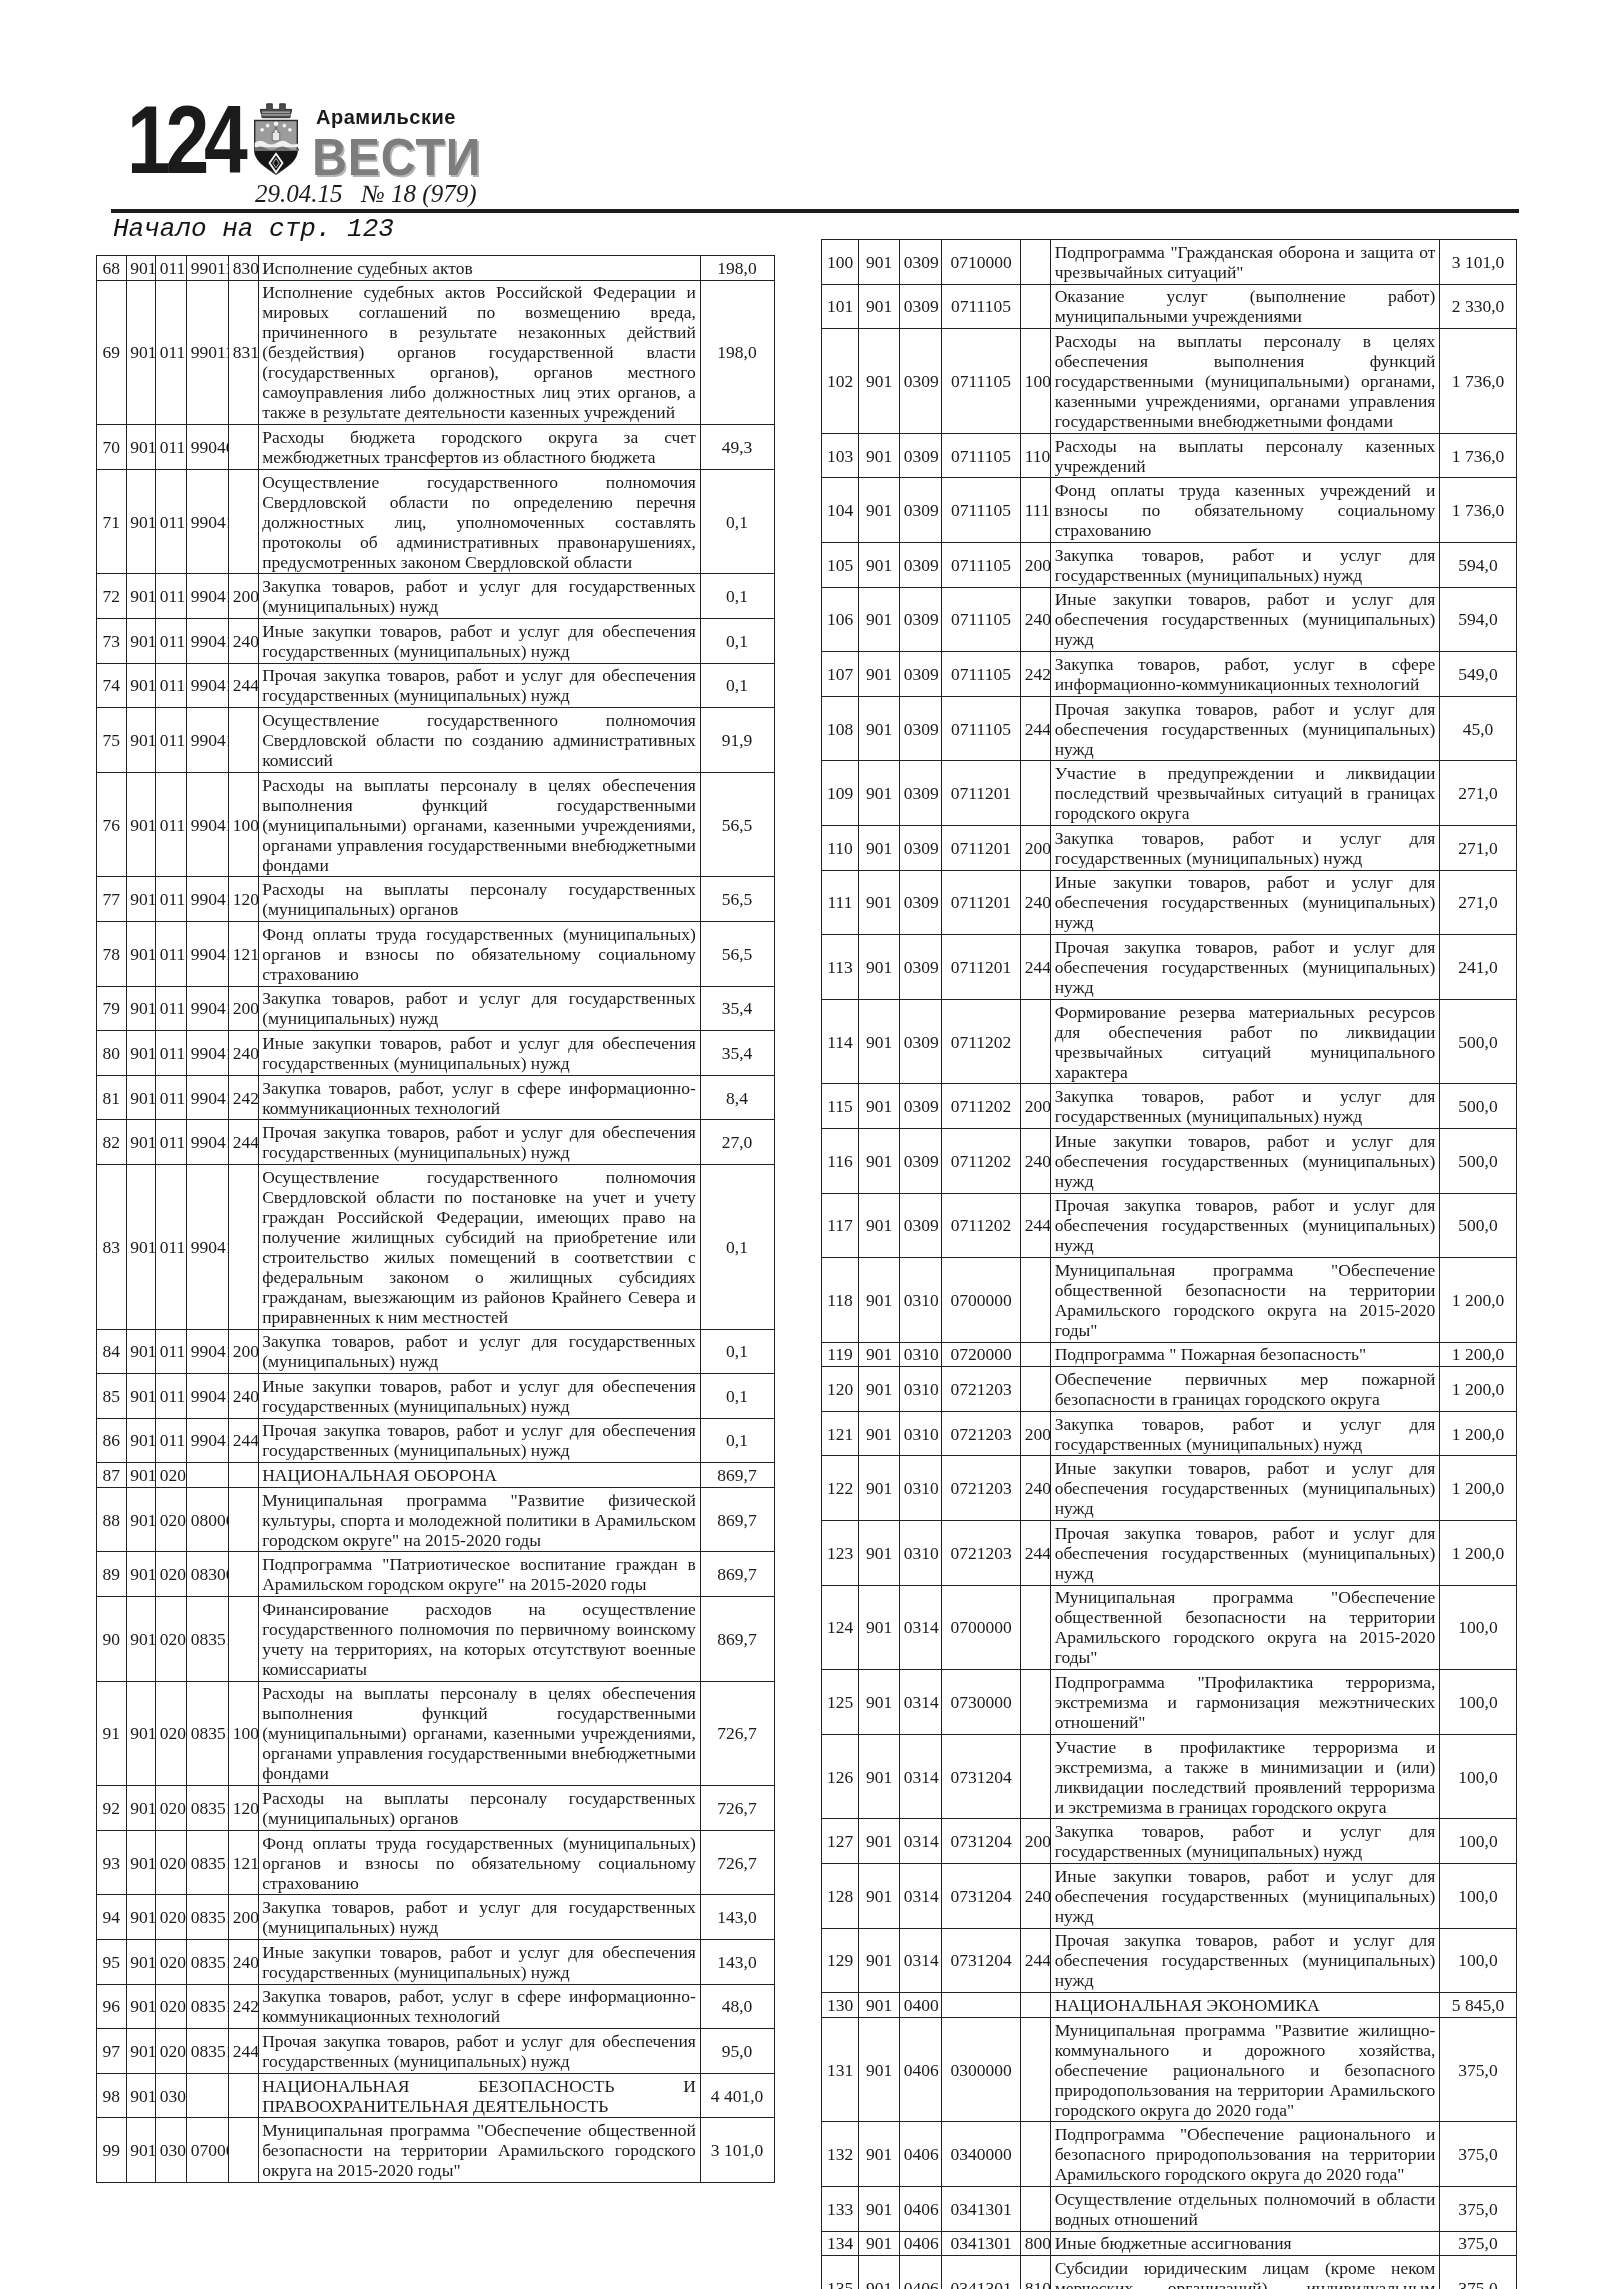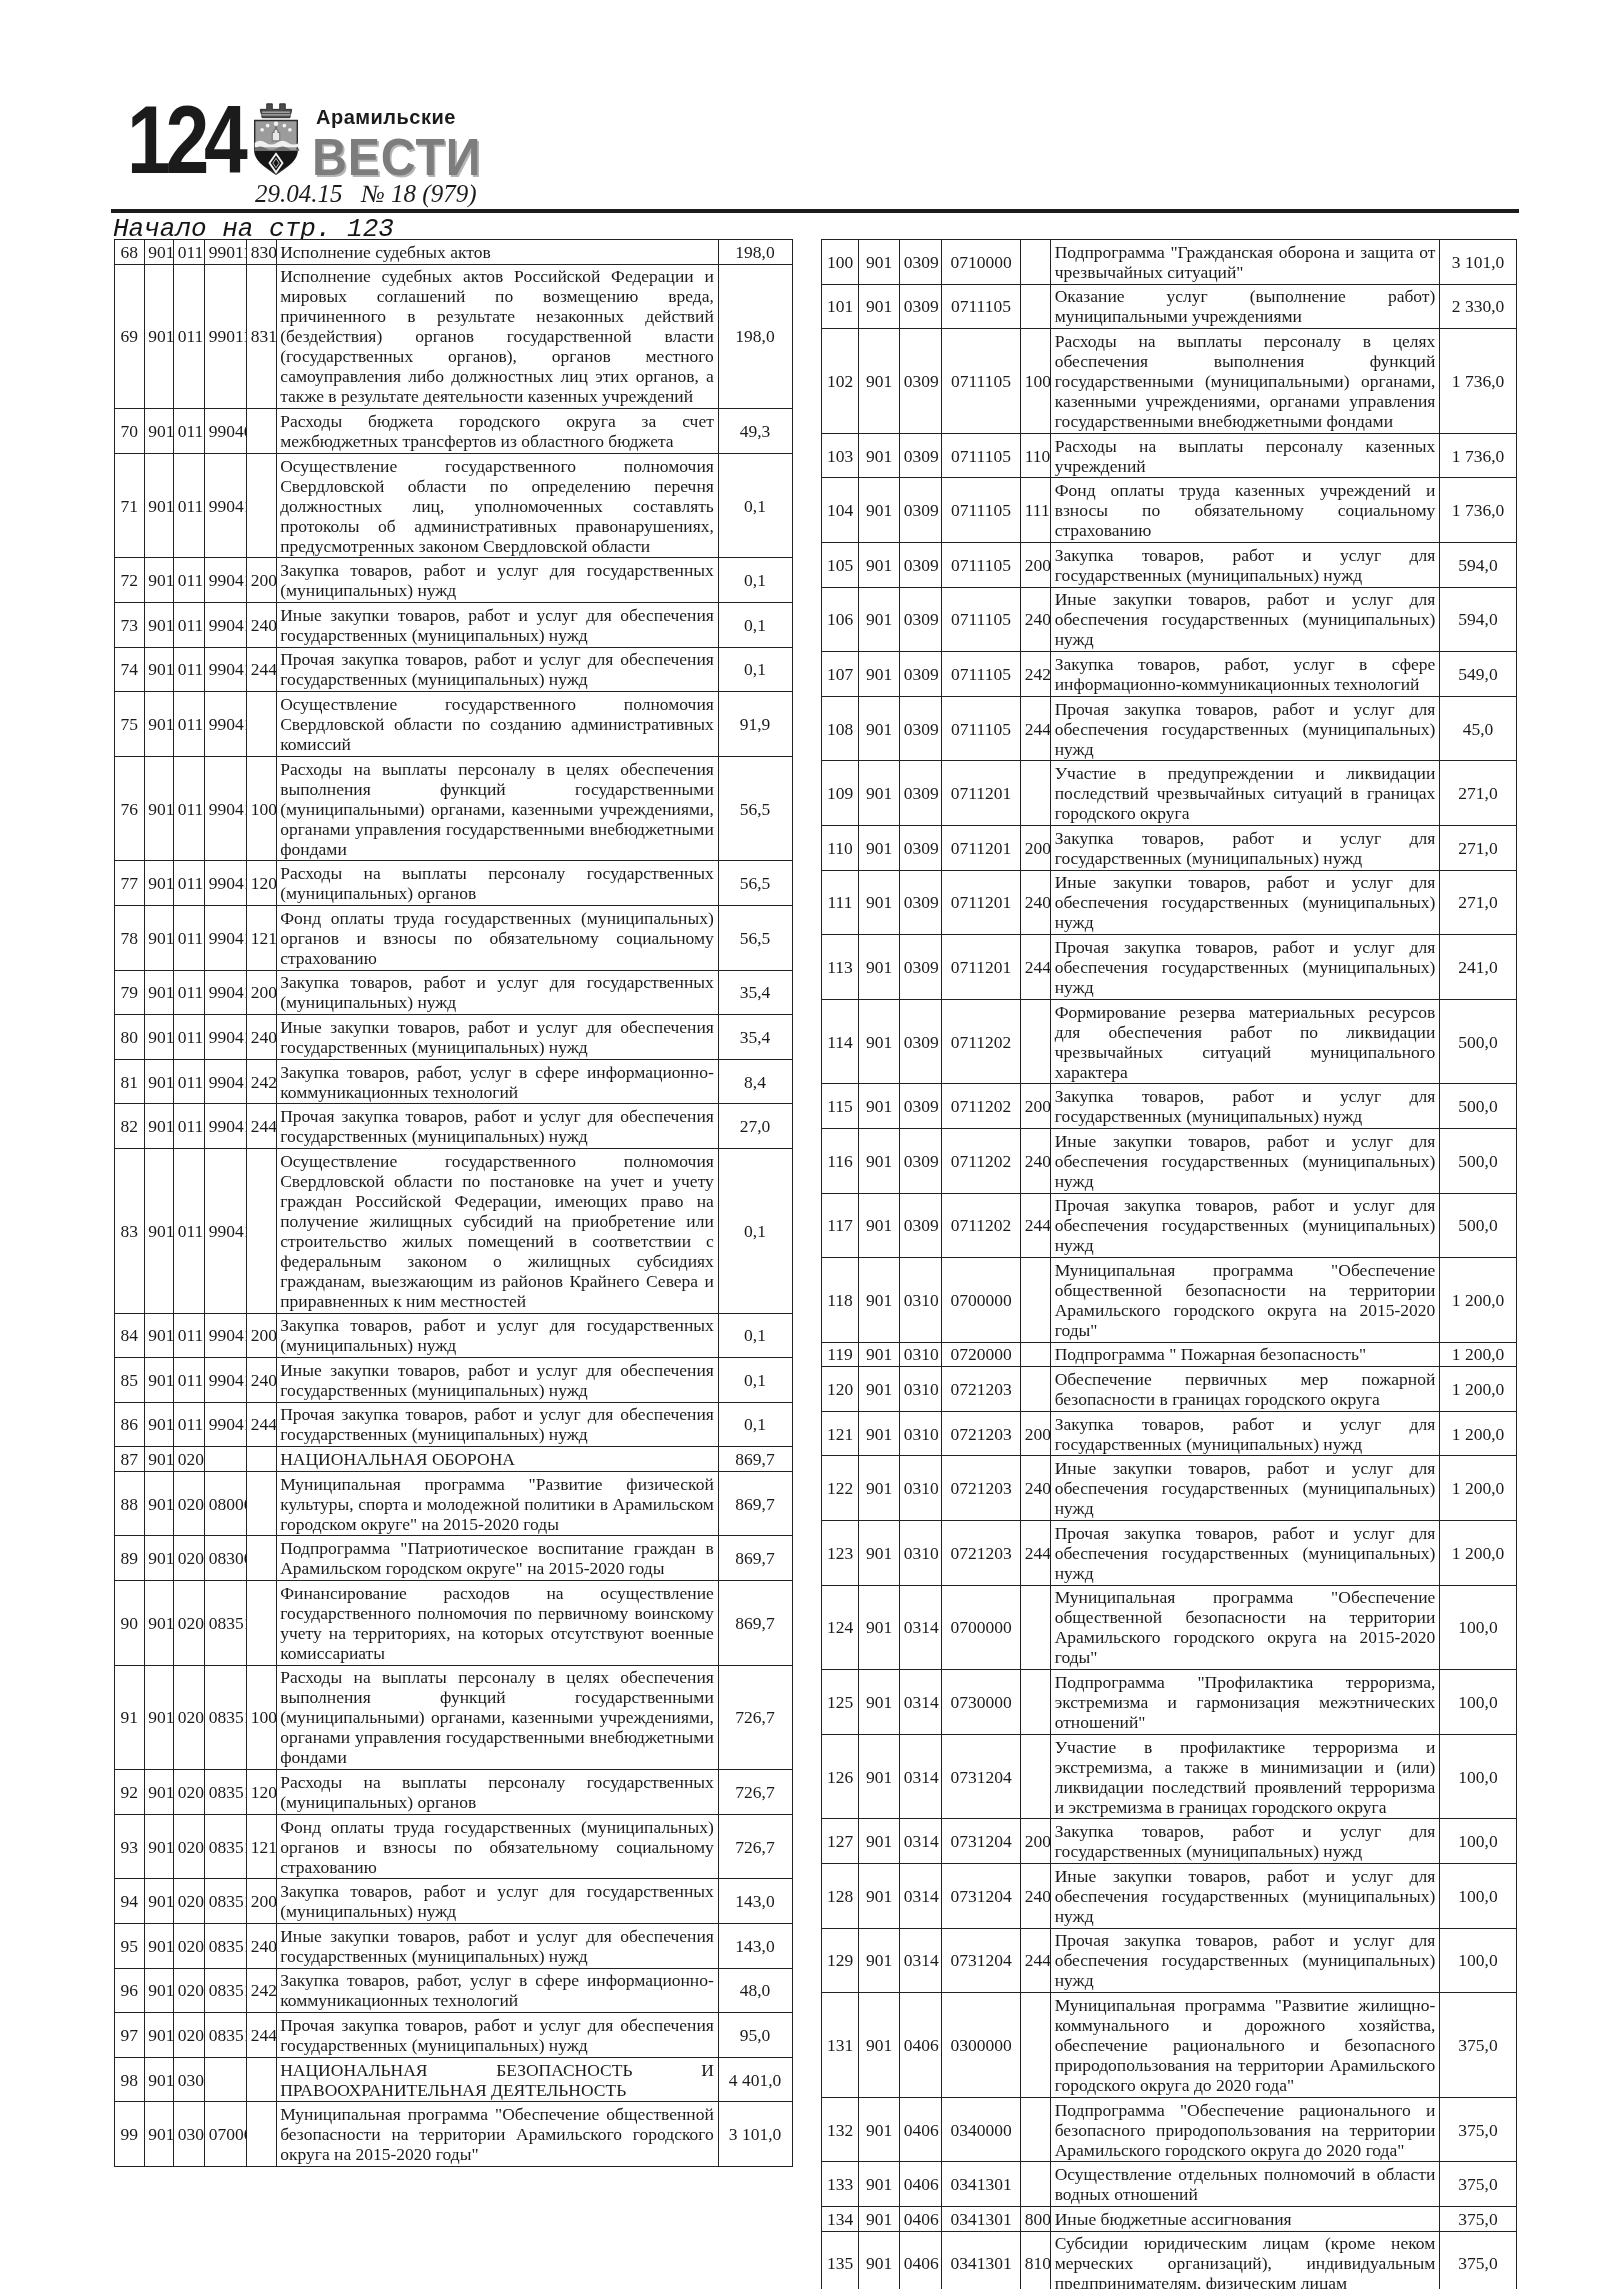--- a/index.html
+++ b/index.html
@@ -37,21 +37,21 @@
   }
   .note{
     position:absolute;left:113px;top:216px;
     font-style:italic;font-size:26px;line-height:1;color:#151515;font-family:Liberation Mono, monospace;
   }
   
   table.budget{
     position:absolute;top:239px;border-collapse:collapse;table-layout:fixed;
     background:#fff;
   }
-  table.budget.left{left:114px;width:678px;}
+  table.budget.left{left:96px;width:678px;margin-top:16px;}
   table.budget.right{left:821px;width:694px;}
   table.budget td{
     border:0.9px solid #222;font-size:17.5px;line-height:20px;
     vertical-align:middle;padding:1.8px 3.7px;color:#1a1a1a;
     overflow:hidden;
   }
   table.budget{border:1.8px solid #222;}
   td.c0,td.c1,td.c2,td.c3,td.c4{text-align:center;padding:1.8px 0.9px;}
   td.c5{text-align:justify;padding:1.8px 5.5px;hyphens:auto;-webkit-hyphens:auto;}
   td.c6{text-align:center;white-space:nowrap;}
@@ -660,20 +660,29 @@
       <tr>
         <td class="c0">129</td>
         <td class="c1">901</td>
         <td class="c2">0314</td>
         <td class="c3">0731204</td>
         <td class="c4">244</td>
         <td class="c5">Прочая закупка товаров, работ и услуг для обеспечения государственных (муниципальных) нужд</td>
         <td class="c6">100,0</td>
       </tr>
       <tr>
+        <td class="c0">130</td>
+        <td class="c1">901</td>
+        <td class="c2">0400</td>
+        <td class="c3"></td>
+        <td class="c4"></td>
+        <td class="c5">НАЦИОНАЛЬНАЯ ЭКОНОМИКА</td>
+        <td class="c6">5 845,0</td>
+      </tr>
+      <tr>
         <td class="c0">131</td>
         <td class="c1">901</td>
         <td class="c2">0406</td>
         <td class="c3">0300000</td>
         <td class="c4"></td>
         <td class="c5">Муниципальная программа "Развитие жилищно-коммунального и дорожного хозяйства, обеспечение рационального и безопасного природопользования на территории Арамильского городского округа до 2020 года"</td>
         <td class="c6">375,0</td>
       </tr>
       <tr>
         <td class="c0">132</td>

